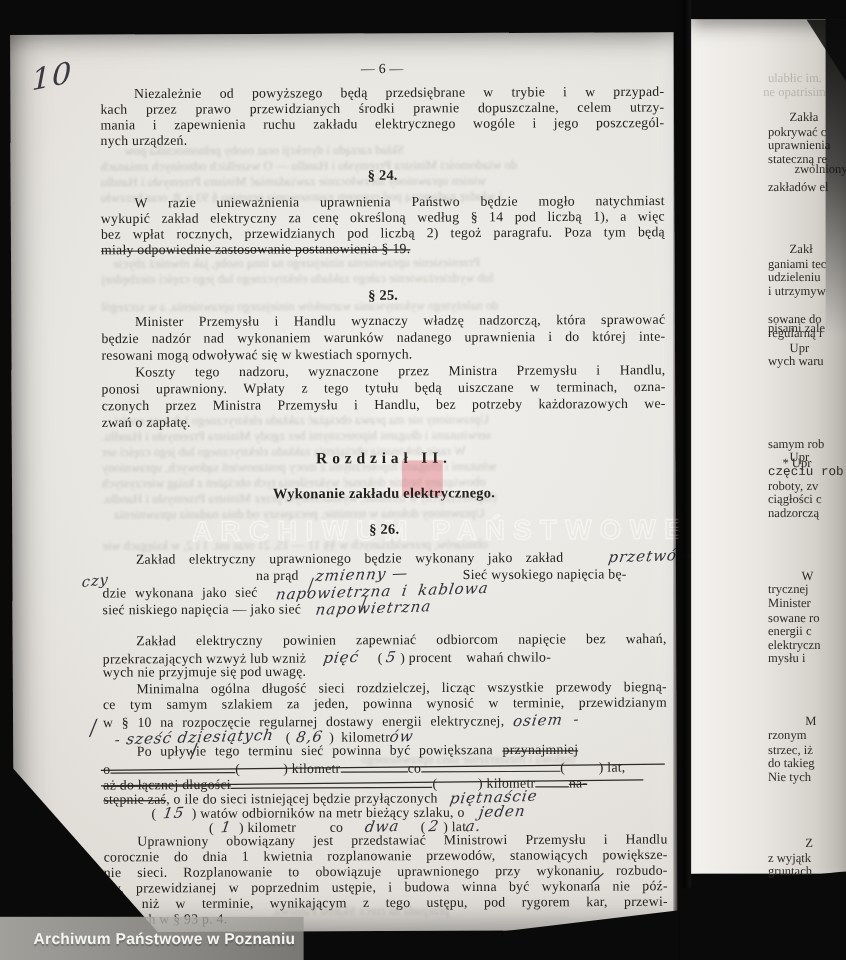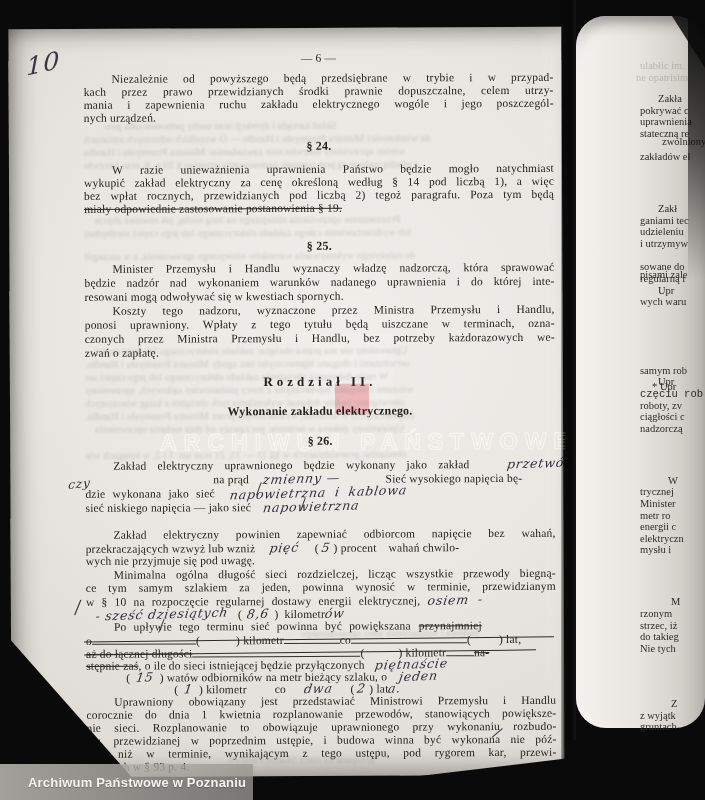--- a/index.html
+++ b/index.html
@@ -11,21 +11,21 @@
   .page-left{position:absolute;left:10px;top:28px;width:553px;height:748px;
     background:radial-gradient(120% 90% at 60% 40%, #f0eeea 0%, #e8e6e1 45%, #ddd9d3 80%, #cdc9c3 100%);
     box-shadow: inset 18px 0 30px -18px rgba(0,0,0,.55),
                 inset -14px 0 26px -14px rgba(255,255,255,.55),
                 inset 0 16px 24px -16px rgba(0,0,0,.5),
                 inset 0 -22px 30px -20px rgba(0,0,0,.4);
     transform:rotate(-.25deg);}
   .page-right{position:absolute;left:576px;top:16px;width:129px;height:712px;
     background:linear-gradient(90deg,#f4f2ee 0%,#e9e6e1 45%,#d5d2cc 80%,#b7b4ae 100%);
     box-shadow: inset 6px 0 10px -4px rgba(255,255,255,.6),
-                inset 0 14px 18px -12px rgba(0,0,0,.6); border-radius: 30px;}
+                inset 0 14px 18px -12px rgba(0,0,0,.6);}
   .gutter{position:absolute;left:561px;top:0;width:15px;height:800px;
     background:linear-gradient(90deg,rgba(8,8,8,.25),#090909 35%,#050505 65%,rgba(25,25,25,.75));}
   .corner-bl{position:absolute;left:0;top:628px;width:152px;height:172px;background:#0a0a0a;
     clip-path:polygon(0 0,0 100%,100% 100%);}
   .edge-bottom{position:absolute;left:250px;top:754px;width:316px;height:46px;background:#0a0a0a;
     clip-path:polygon(0 92%,100% 10%,100% 100%,0 100%);}
   .edge-br{position:absolute;left:566px;top:726px;width:139px;height:74px;background:#0a0a0a;
     clip-path:polygon(0 20%,100% 0,100% 100%,0 100%);}
   .edge-tr{position:absolute;left:648px;top:16px;width:57px;height:52px;background:rgba(9,9,9,.85);
     clip-path:polygon(42% 0,100% 0,100% 100%);}
@@ -182,21 +182,21 @@
       <div class="frag" style="left: 76px; top: 337px; margin-top: 28px;">* Upr</div>
       <div class="frag" style="left: 64px; top: 349px;">samym rob</div>
       <div class="frag" style="left: 82px; top: 360px;">Upr</div>
       <div class="frag" style="left: 64px; top: 372px; font-family: Liberation Mono, monospace;">częciu rob</div>
       <div class="frag" style="left: 64px; top: 384px;">roboty, zv</div>
       <div class="frag" style="left: 64px; top: 395px;">ciągłości c</div>
       <div class="frag" style="left: 64px; top: 407px;">nadzorczą</div>
       <div class="frag" style="left: 92px; top: 459px;">W</div>
       <div class="frag" style="left: 64px; top: 470px;">trycznej</div>
       <div class="frag" style="left: 64px; top: 482px;">Minister</div>
-      <div class="frag" style="left: 64px; top: 494px;">metr ro</div>
+      <div class="frag" style="left: 64px; top: 494px;">sowane ro</div>
       <div class="frag" style="left: 64px; top: 505px;">energii c</div>
       <div class="frag" style="left: 64px; top: 517px;">elektryczn</div>
       <div class="frag" style="left: 64px; top: 528px;">mysłu i</div>
       <div class="frag" style="left: 95px; top: 580px;">M</div>
       <div class="frag" style="left: 64px; top: 592px;">rzonym</div>
       <div class="frag" style="left: 64px; top: 604px;">strzec, iż</div>
       <div class="frag" style="left: 64px; top: 615px;">do takieg</div>
       <div class="frag" style="left: 64px; top: 627px;">Nie tych</div>
       <div class="frag" style="left: 95px; top: 682px;">Z</div>
       <div class="frag" style="left: 64px; top: 694px;">z wyjątk</div>

